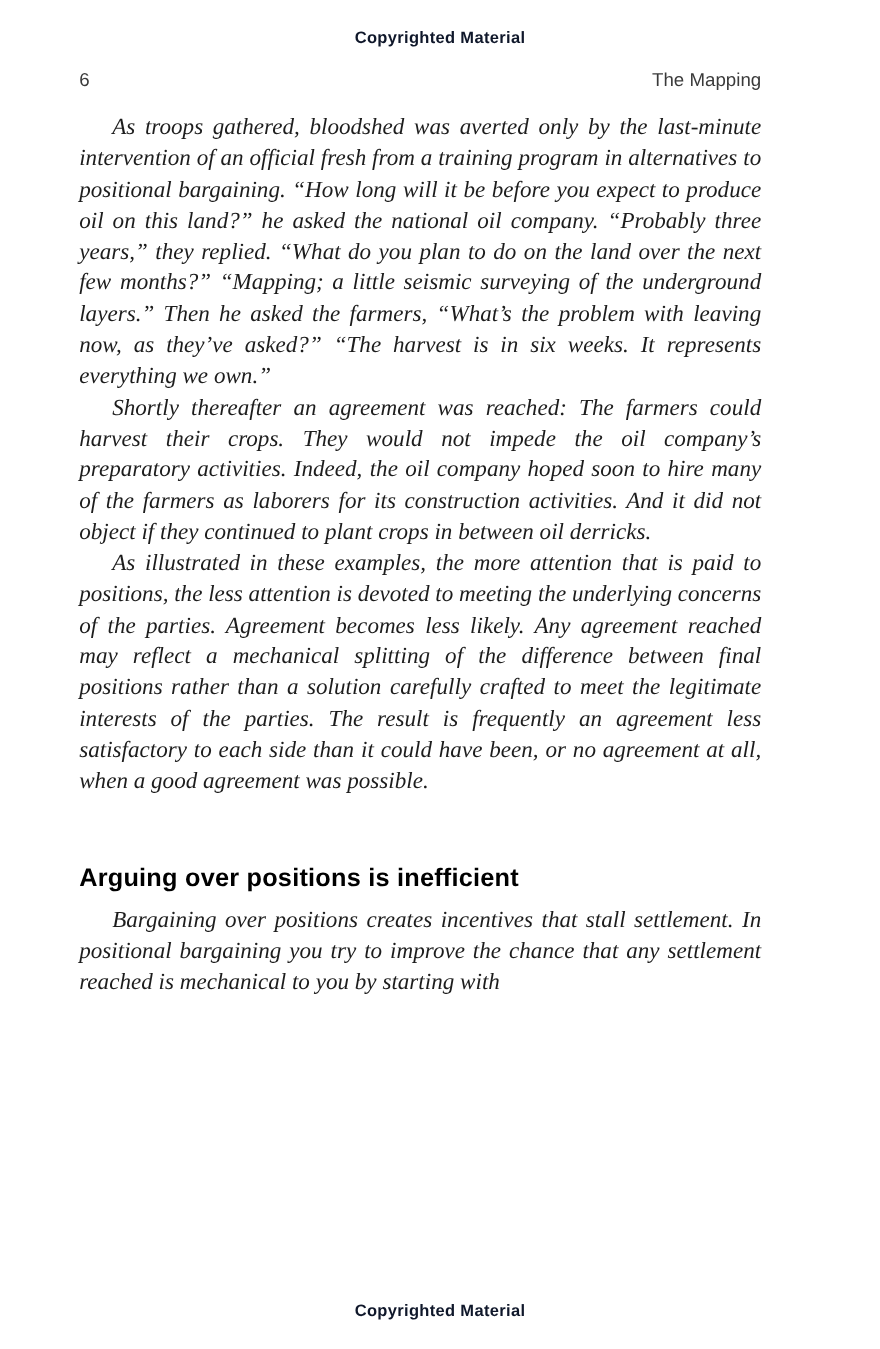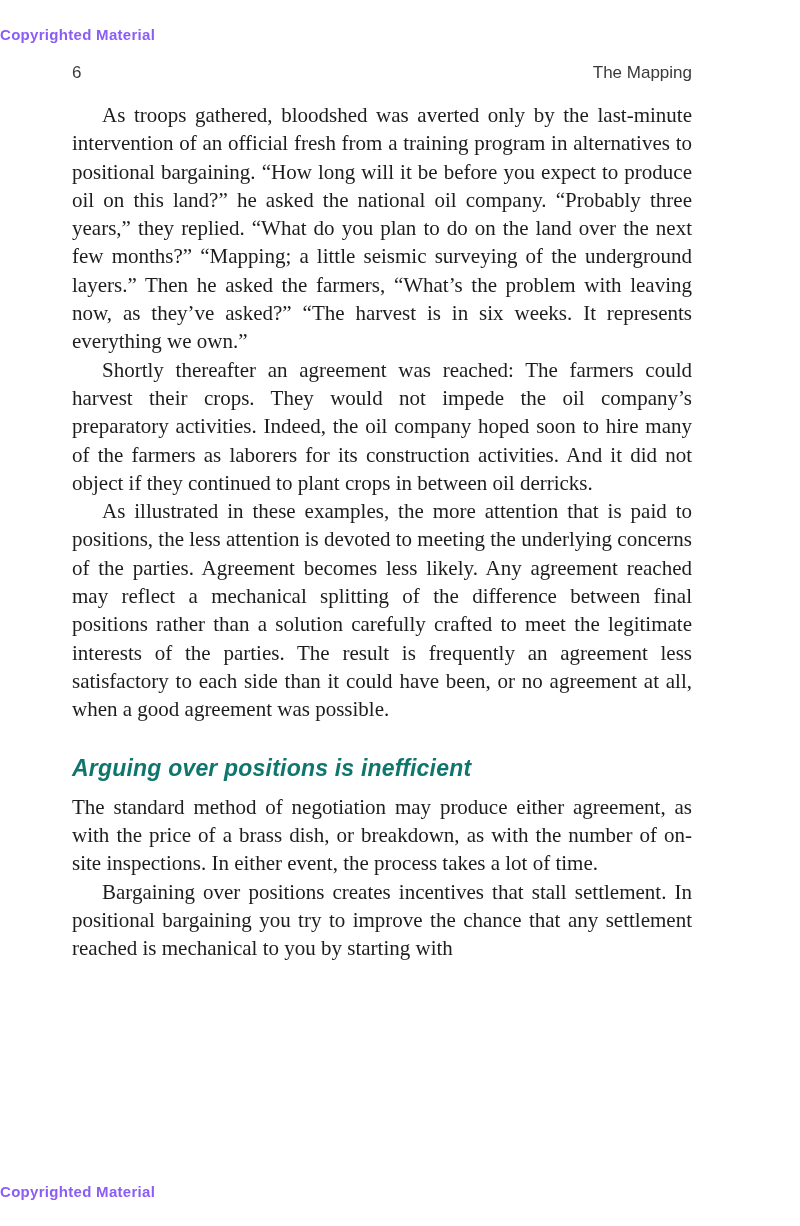--- a/index.html
+++ b/index.html
@@ -11,25 +11,26 @@
     width: 800px;
     height: 1226px;
     position: relative;
     font-family: "Liberation Serif", serif;
     overflow: hidden;
   }
   .copyright-banner {
     position: absolute;
     left: 0;
     width: 800px;
+    text-align: center;
     font-family: "Liberation Sans", sans-serif;
     font-size: 15px;
     font-weight: 700;
     letter-spacing: 0.3px;
-    color: #8b5cf6;
+    color: #0f172a;
   }
   .copyright-top { top: 26px; }
   .copyright-bottom { top: 1183px; }
 
   .page-header {
     position: absolute;
     top: 63px;
     left: 72px;
     width: 620px;
     display: flex;
@@ -50,48 +51,47 @@
     font-size: 21px;
     line-height: 28.3px;
     color: #1d1d1d;
     text-align: justify;
     hyphens: auto;
     -webkit-hyphens: auto;
   }
   .body-text p {
     margin: 0;
     padding: 0;
+    font-style: italic;
   }
   .body-text p.indent {
     text-indent: 30px;
   }
   .section-heading {
-    margin: 30px 0 11px 0;
+    margin: 59px 0 11px 0;
     font-family: "Liberation Sans", sans-serif;
     font-size: 23px;
     font-weight: 700;
-    font-style: italic;
     letter-spacing: 0.2px;
-    color: #0f766e;
+    color: #000000;
     text-align: left;
     text-indent: 0;
   }
 </style>
 </head>
 <body>
 
 <div class="copyright-banner copyright-top">Copyrighted Material</div>
 
 <div class="page-header">
   <span>6</span>
   <span>The Mapping</span>
 </div>
 
 <div class="body-text">
   <p class="indent">As troops gathered, bloodshed was averted only by the last-minute intervention of an official fresh from a training program in alternatives to positional bargaining. “How long will it be before you expect to produce oil on this land?” he asked the national oil company. “Probably three years,” they replied. “What do you plan to do on the land over the next few months?” “Mapping; a little seismic surveying of the underground layers.” Then he asked the farmers, “What’s the problem with leaving now, as they’ve asked?” “The harvest is in six weeks. It represents everything we own.”</p>
   <p class="indent">Shortly thereafter an agreement was reached: The farmers could harvest their crops. They would not impede the oil company’s preparatory activities. Indeed, the oil company hoped soon to hire many of the farmers as laborers for its construction activities. And it did not object if they continued to plant crops in between oil derricks.</p>
   <p class="indent">As illustrated in these examples, the more attention that is paid to positions, the less attention is devoted to meeting the underlying concerns of the parties. Agreement becomes less likely. Any agreement reached may reflect a mechanical splitting of the difference between final positions rather than a solution carefully crafted to meet the legitimate interests of the parties. The result is frequently an agreement less satisfactory to each side than it could have been, or no agreement at all, when a good agreement was possible.</p>
   <h2 class="section-heading">Arguing over positions is inefficient</h2>
-  <p>The standard method of negotiation may produce either agreement, as with the price of a brass dish, or breakdown, as with the number of on-site inspections. In either event, the process takes a lot of time.</p>
   <p class="indent">Bargaining over positions creates incentives that stall settlement. In positional bargaining you try to improve the chance that any settlement reached is mechanical to you by starting with</p>
 </div>
 
 <div class="copyright-banner copyright-bottom">Copyrighted Material</div>
 
 </body></html>

